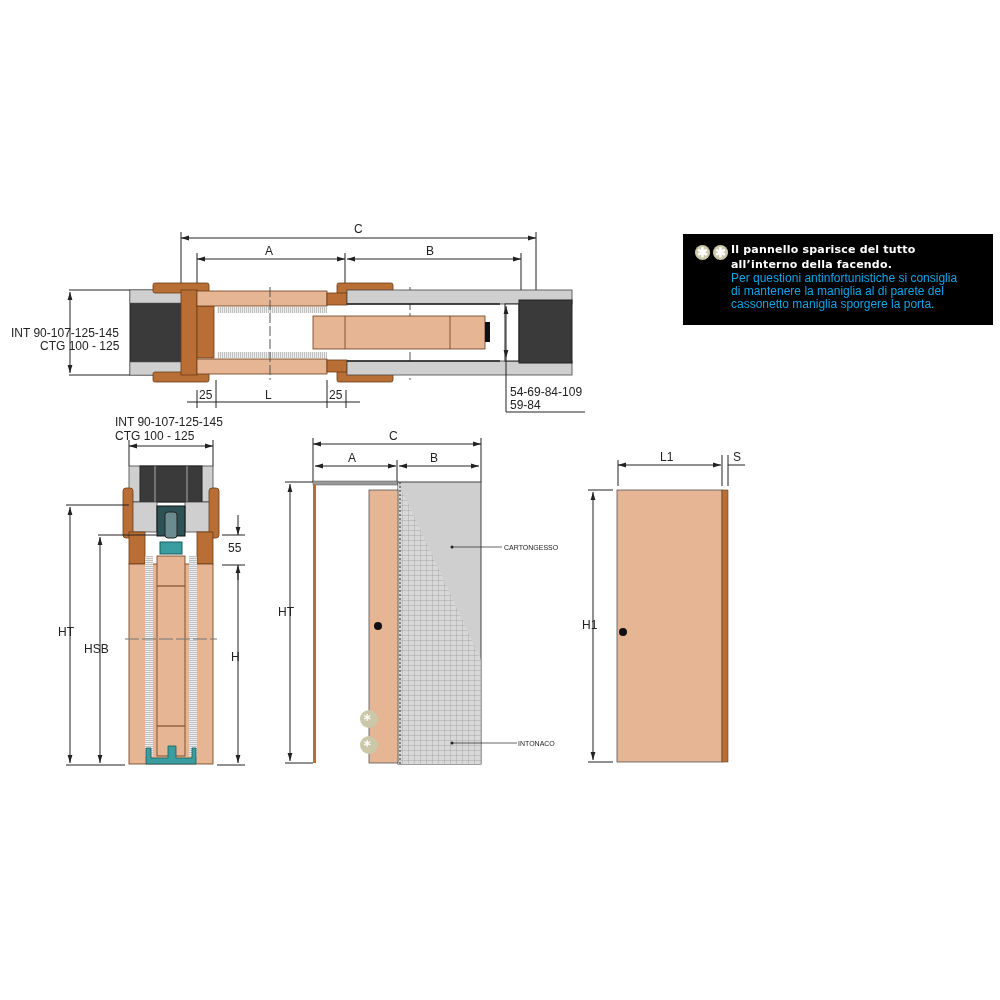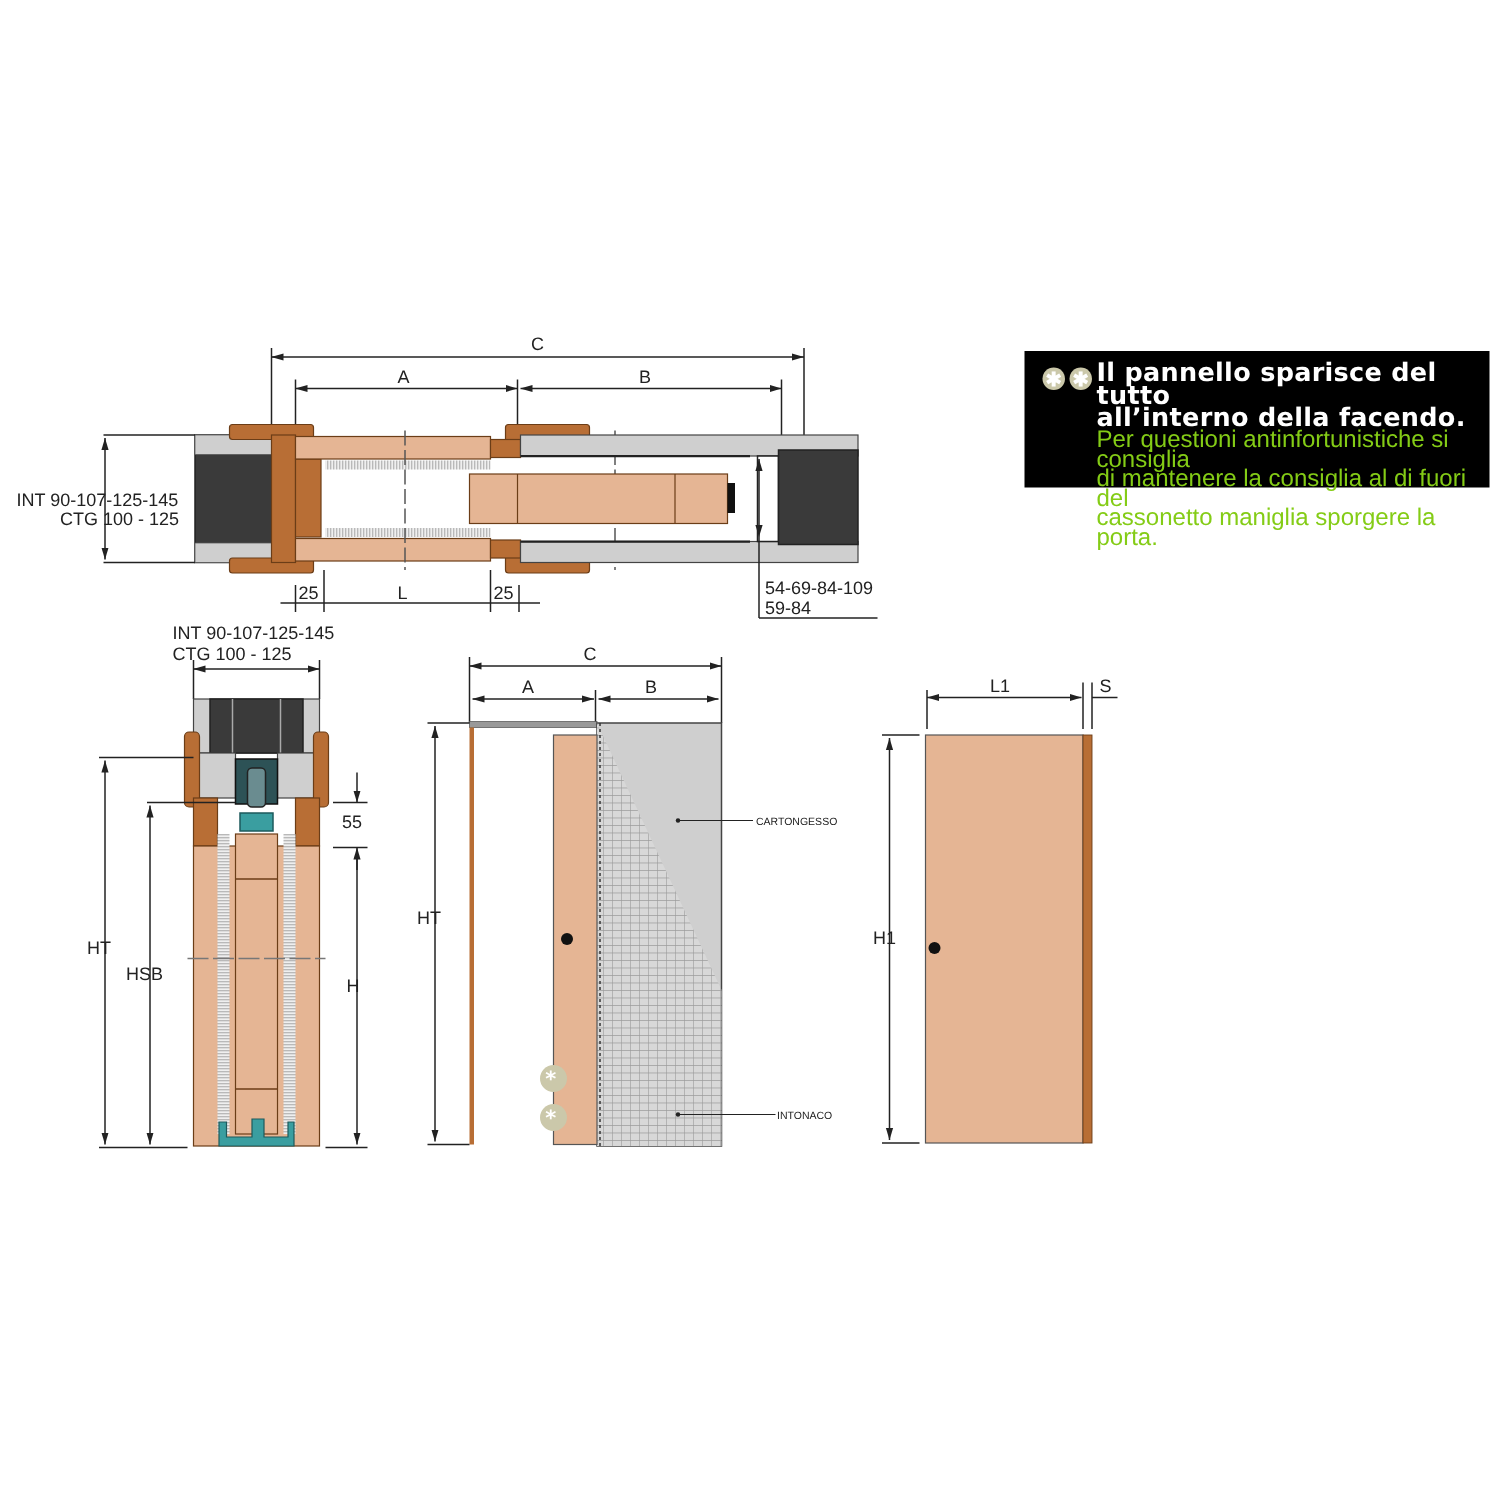--- a/index.html
+++ b/index.html
@@ -9,22 +9,22 @@
   .lbl-sm { font-family: "Liberation Sans", sans-serif; font-size: 7px; fill: #222; }
   .note {
     position: absolute; left: 683px; top: 234px; width: 310px; height: 91px;
     background: #000; color: #fff; box-sizing: border-box; padding: 8px 10px 0 48px;
   }
   .note .icons { position: absolute; left: 12px; top: 11px; display: flex; gap: 3px; }
   .note .star {
     width: 15px; height: 15px; border-radius: 50%; background: #cbc8aa; color: #fff;
     font-size: 13px; line-height: 16px; text-align: center; font-weight: bold;
   }
-  .note .head { font-family: "DejaVu Sans", sans-serif; font-weight: bold; font-size: 17px; line-height: 15px; letter-spacing: 0.2px; }
-  .note .body { font-family: "Liberation Sans", sans-serif; font-size: 16px; line-height: 13px; color: #84cc16; }
+  .note .head { font-family: "DejaVu Sans", sans-serif; font-weight: bold; font-size: 11px; line-height: 15px; letter-spacing: 0.2px; }
+  .note .body { font-family: "Liberation Sans", sans-serif; font-size: 12px; line-height: 13px; color: #0ea5e9; }
 </style>
 </head>
 <body>
 
 <svg class="drawing" width="1000" height="1000" viewBox="0 0 1000 1000" xmlns="http://www.w3.org/2000/svg">
   <defs>
     <marker id="arr" viewBox="0 0 10 10" refX="10" refY="5" markerWidth="8" markerHeight="8" orient="auto-start-reverse">
       <path d="M0,2 L10,5 L0,8 z" fill="#222"></path>
     </marker>
     <pattern id="hatch" width="6" height="5" patternUnits="userSpaceOnUse">
@@ -230,15 +230,15 @@
 </svg>
 
 <div class="note">
   <div class="icons">
     <div class="star">✱</div>
     <div class="star">✱</div>
   </div>
   <div class="head">Il pannello sparisce del tutto</div>
   <div class="head">all’interno della facendo.</div>
   <div class="body">Per questioni antinfortunistiche si consiglia</div>
-  <div class="body">di mantenere la consiglia al di fuori del</div>
+  <div class="body">di mantenere la maniglia al di parete del</div>
   <div class="body">cassonetto maniglia sporgere la porta.</div>
 </div>
 
 </body></html>

